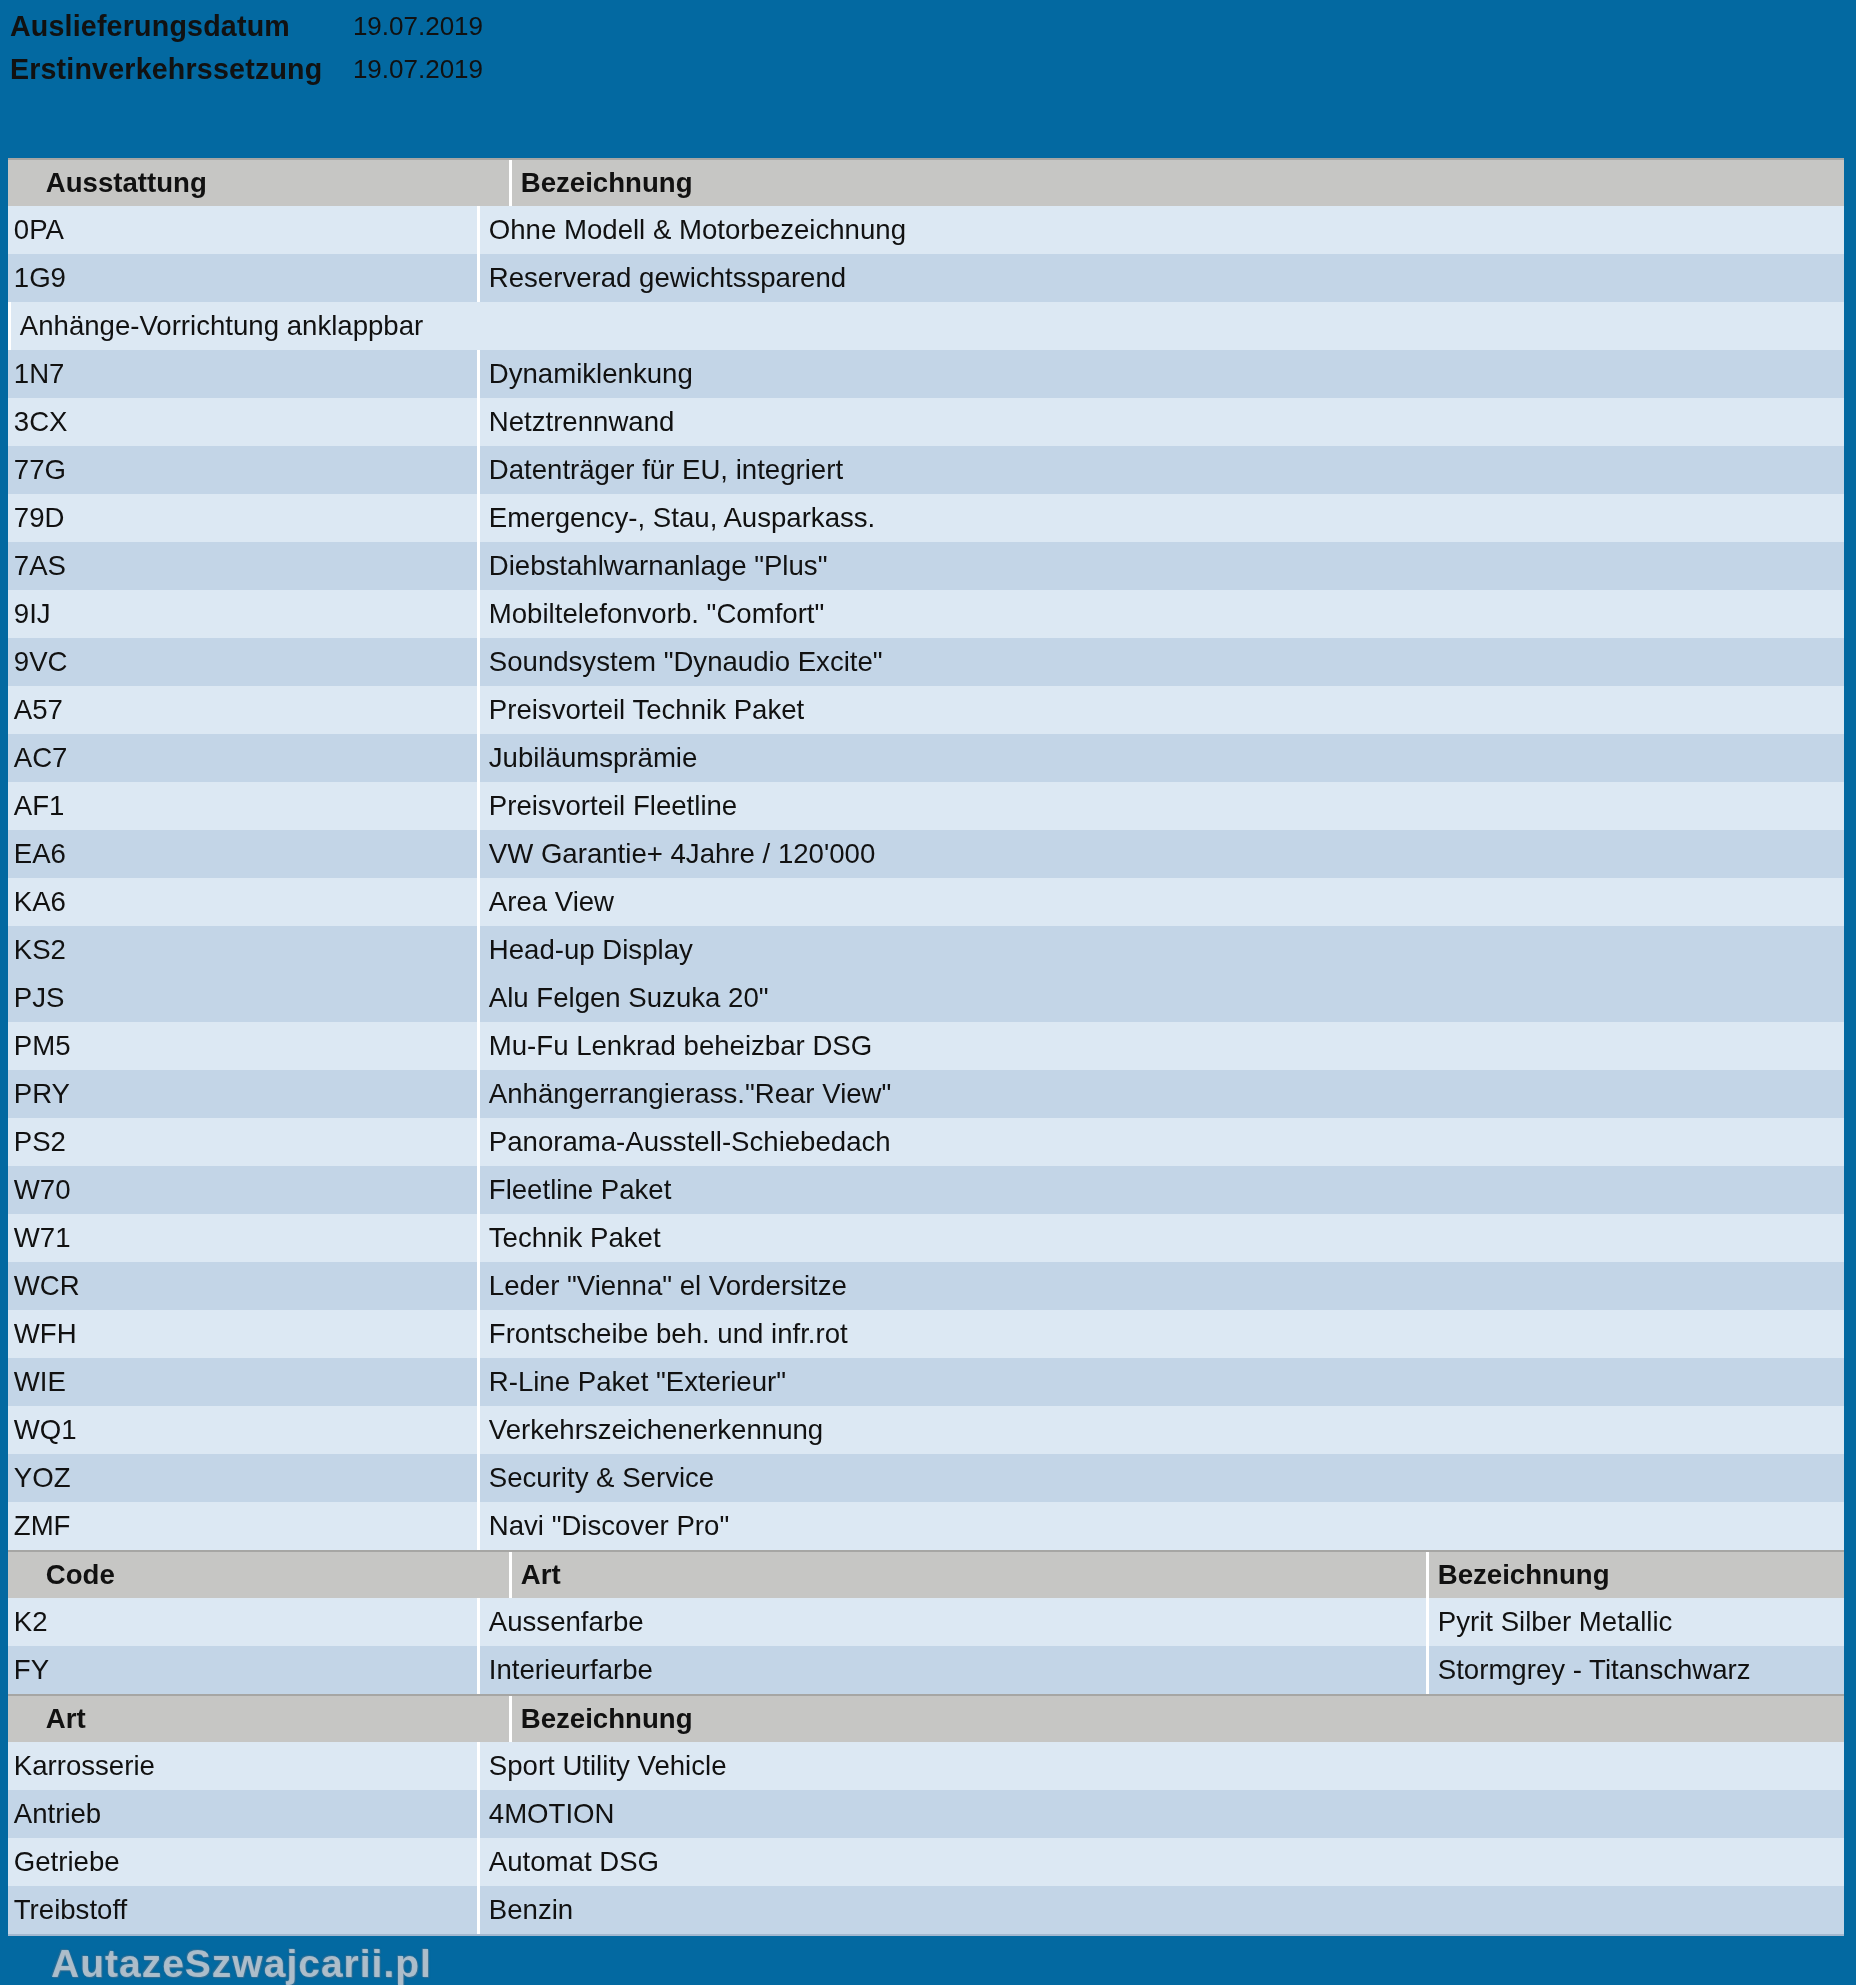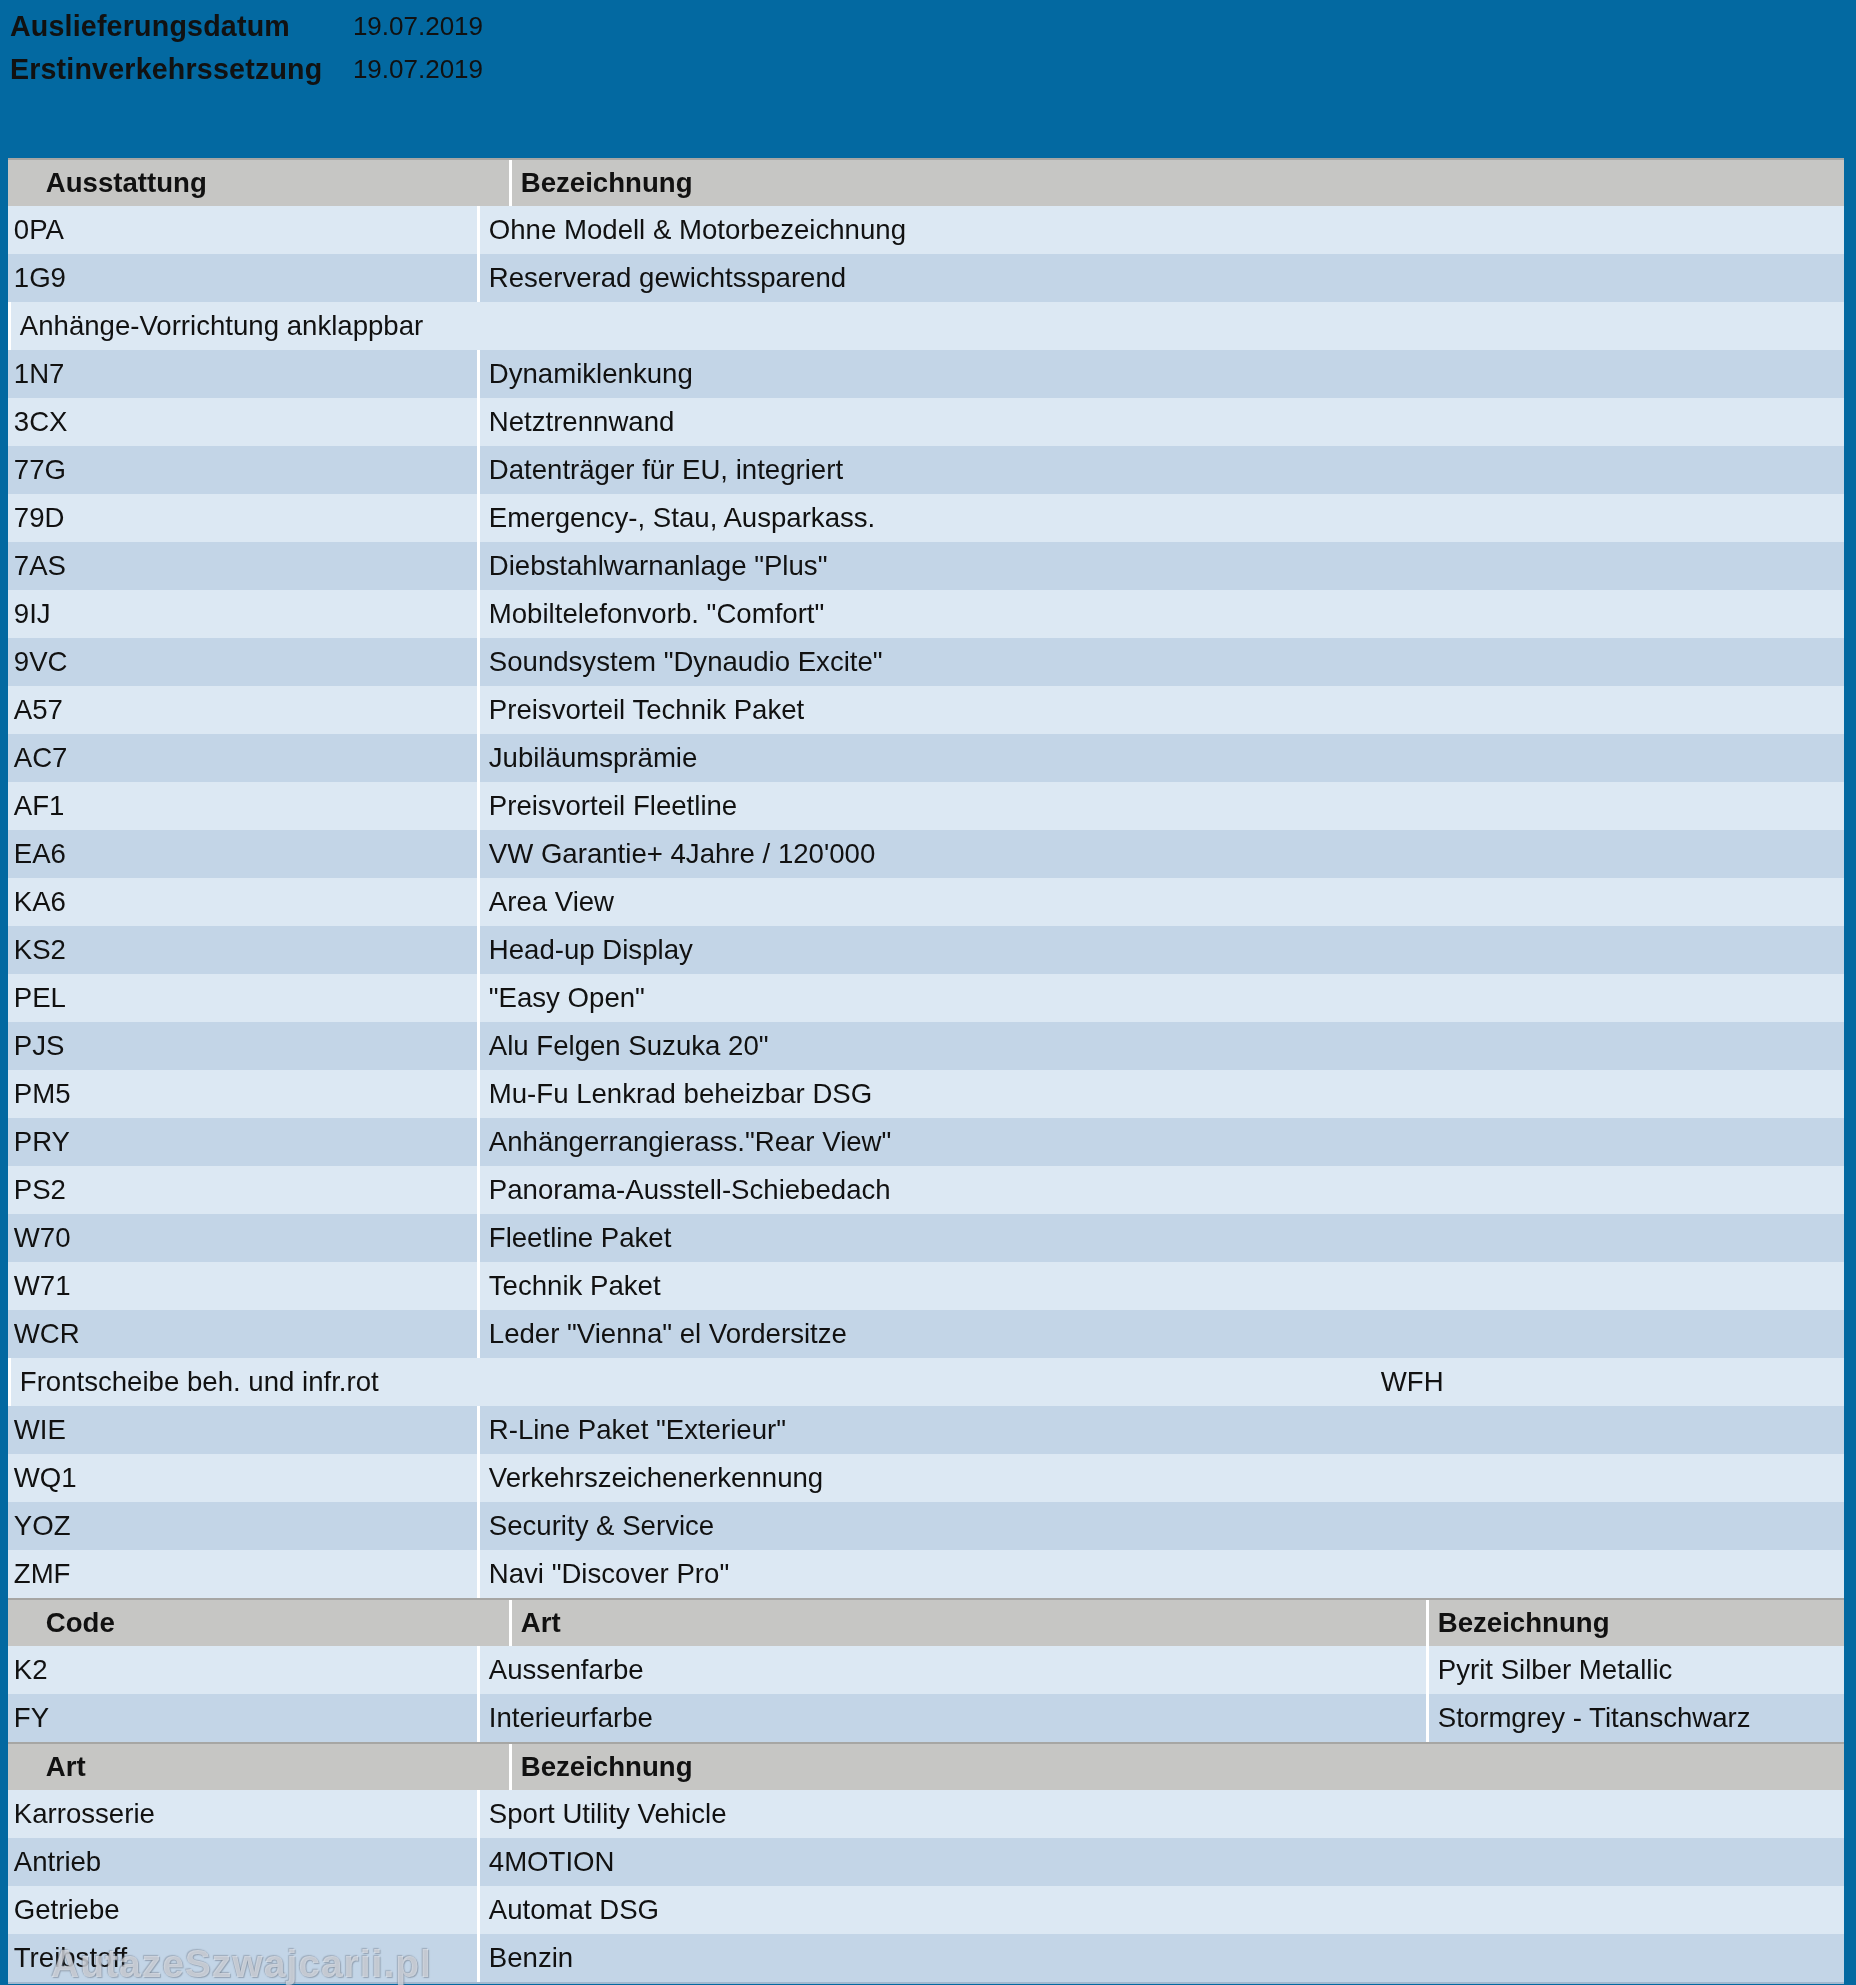--- a/index.html
+++ b/index.html
@@ -148,24 +148,20 @@
         <div class="row light">
           <span class="cell c1">KA6</span>
           <span class="cell c2">Area View</span>
         </div>
 
         <div class="row dark">
           <span class="cell c1">KS2</span>
           <span class="cell c2">Head-up Display</span>
         </div>
 
-        <div class="row light">
-          <span class="cell c1">PEL</span>
-          <span class="cell c2">"Easy Open"</span>
-        </div>
 
         <div class="row dark">
           <span class="cell c1">PJS</span>
           <span class="cell c2">Alu Felgen Suzuka 20"</span>
         </div>
 
         <div class="row light">
           <span class="cell c1">PM5</span>
           <span class="cell c2">Mu-Fu Lenkrad beheizbar DSG</span>
         </div>
@@ -189,22 +185,22 @@
           <span class="cell c1">W71</span>
           <span class="cell c2">Technik Paket</span>
         </div>
 
         <div class="row dark">
           <span class="cell c1">WCR</span>
           <span class="cell c2">Leder "Vienna" el Vordersitze</span>
         </div>
 
         <div class="row light">
+          <span class="cell c1">WFH</span>
           <span class="cell c2">Frontscheibe beh. und infr.rot</span>
-          <span class="cell c1">WFH</span>
         </div>
 
         <div class="row dark">
           <span class="cell c1">WIE</span>
           <span class="cell c2">R-Line Paket "Exterieur"</span>
         </div>
 
         <div class="row light">
           <span class="cell c1">WQ1</span>
           <span class="cell c2">Verkehrszeichenerkennung</span>

